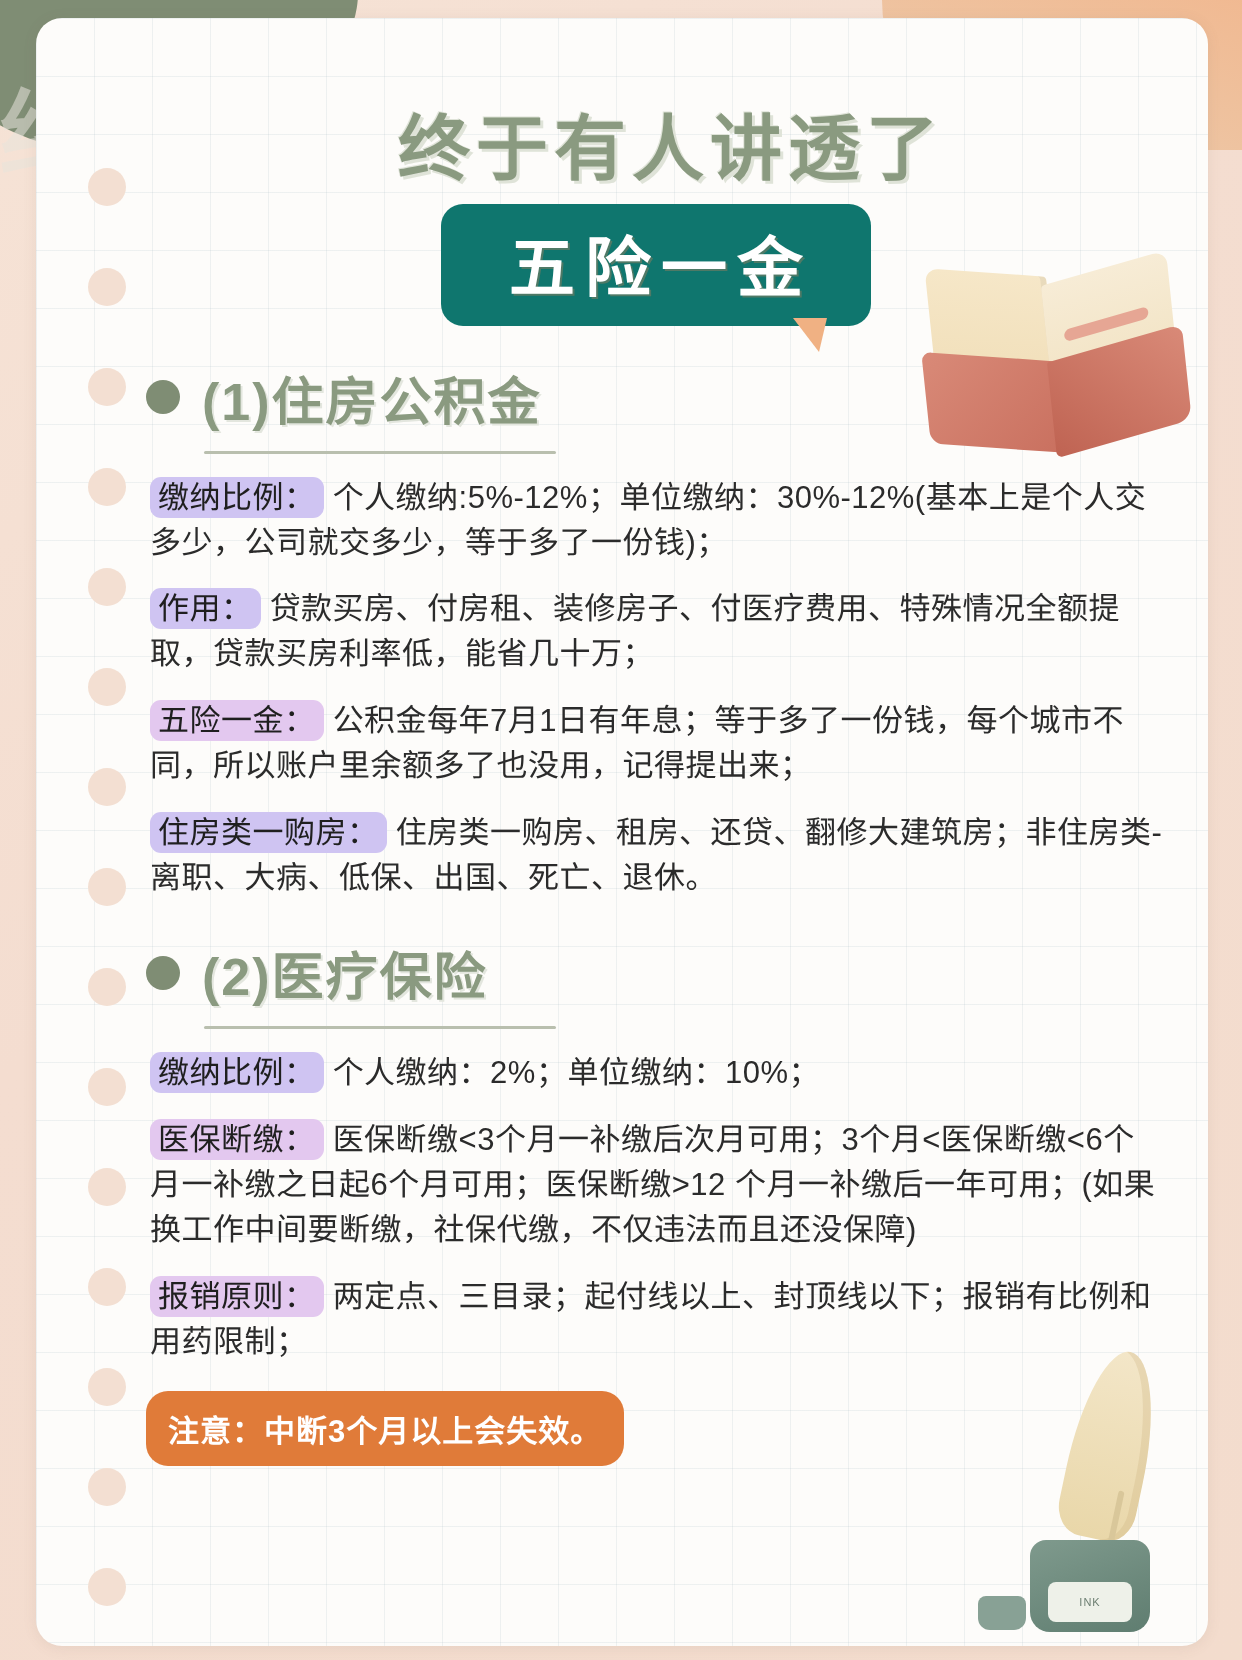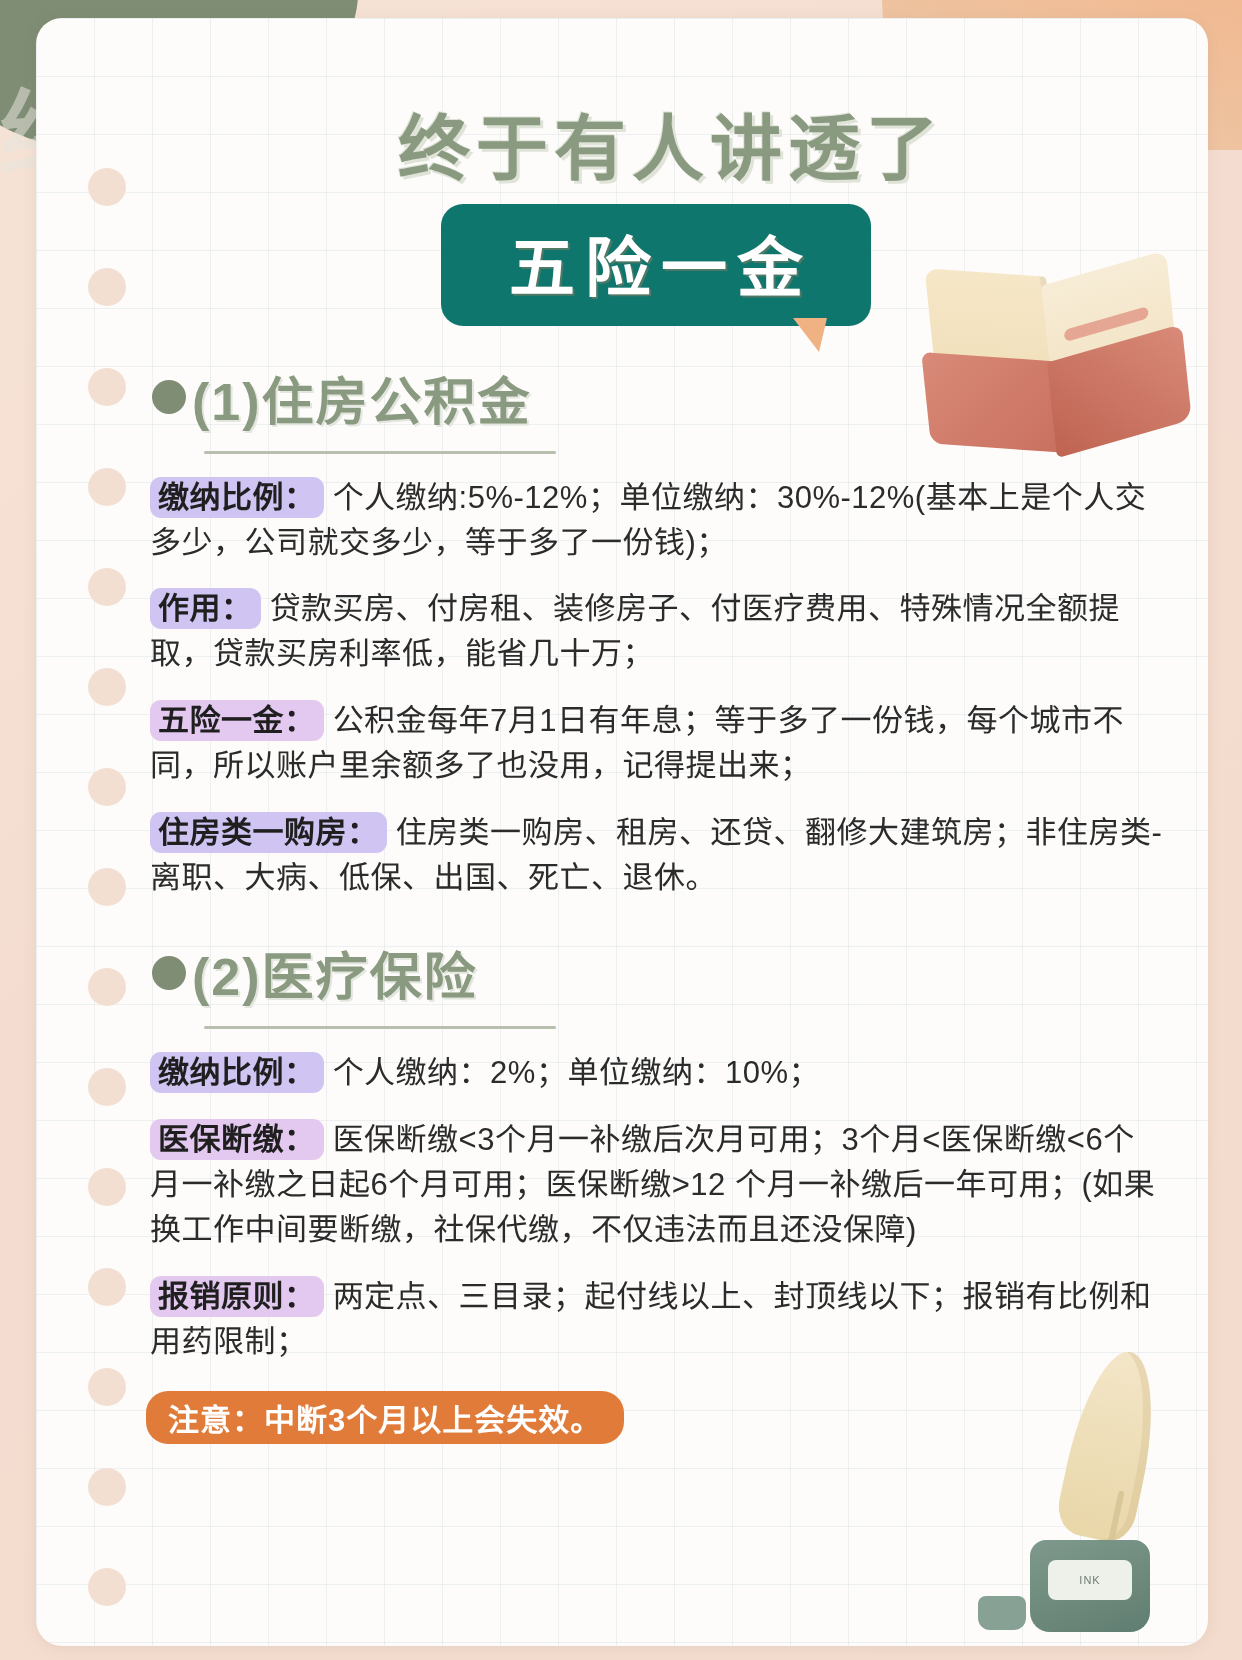--- a/index.html
+++ b/index.html
@@ -146,22 +146,21 @@
     border-top: 34px solid #f0b183;
   }
 
   
   .section {
     margin-top: 34px;
   }
   .sec-head {
     display: flex;
     align-items: center;
-    gap: 6px;
-    margin-left: 6px;
+    gap: 22px;
   }
   .sec-dot {
     width: 34px;
     height: 34px;
     border-radius: 50%;
     background: #7f8d74;
     flex: none;
   }
   .sec-title {
     font-size: 52px;
@@ -185,37 +184,37 @@
     color: #2b2b2b;
     margin: 22px 0 0 0;
     padding-left: 4px;
     letter-spacing: .5px;
   }
   .tag {
     display: inline;
     background: #cdc3f2;
     border-radius: 11px;
     padding: 3px 8px;
-    font-weight: bold;
+    font-weight: normal;
     color: #1f1f1f;
     box-decoration-break: clone;
     -webkit-box-decoration-break: clone;
   }
   .tag.pink { background: #e3c8ef; }
   .tag.lav  { background: #cfc4f2; }
 
   .note {
     display: inline-block;
     margin-top: 26px;
     background: #e07b39;
     color: #ffffff;
     font-size: 31px;
     font-weight: bold;
     letter-spacing: 1px;
-    padding: 4px 22px;
+    padding: 15px 22px;
     border-radius: 22px;
   }
 
   
   .book {
     position: absolute;
     right: 22px;
     top: 240px;
     width: 270px;
     height: 190px;
@@ -297,21 +296,21 @@
     right: 28px;
     bottom: 8px;
     width: 120px;
     height: 92px;
     background: linear-gradient(160deg,#7f9a8d,#5f7d70);
     border-radius: 16px 16px 20px 20px;
   }
   .ink-label {
     position: absolute;
     right: 46px;
-    bottom: 40px;
+    bottom: 18px;
     width: 84px;
     height: 40px;
     background: #eef1e9;
     border-radius: 8px;
     font-size: 11px;
     color: #6d7f72;
     text-align: center;
     line-height: 40px;
     letter-spacing: 1px;
   }

